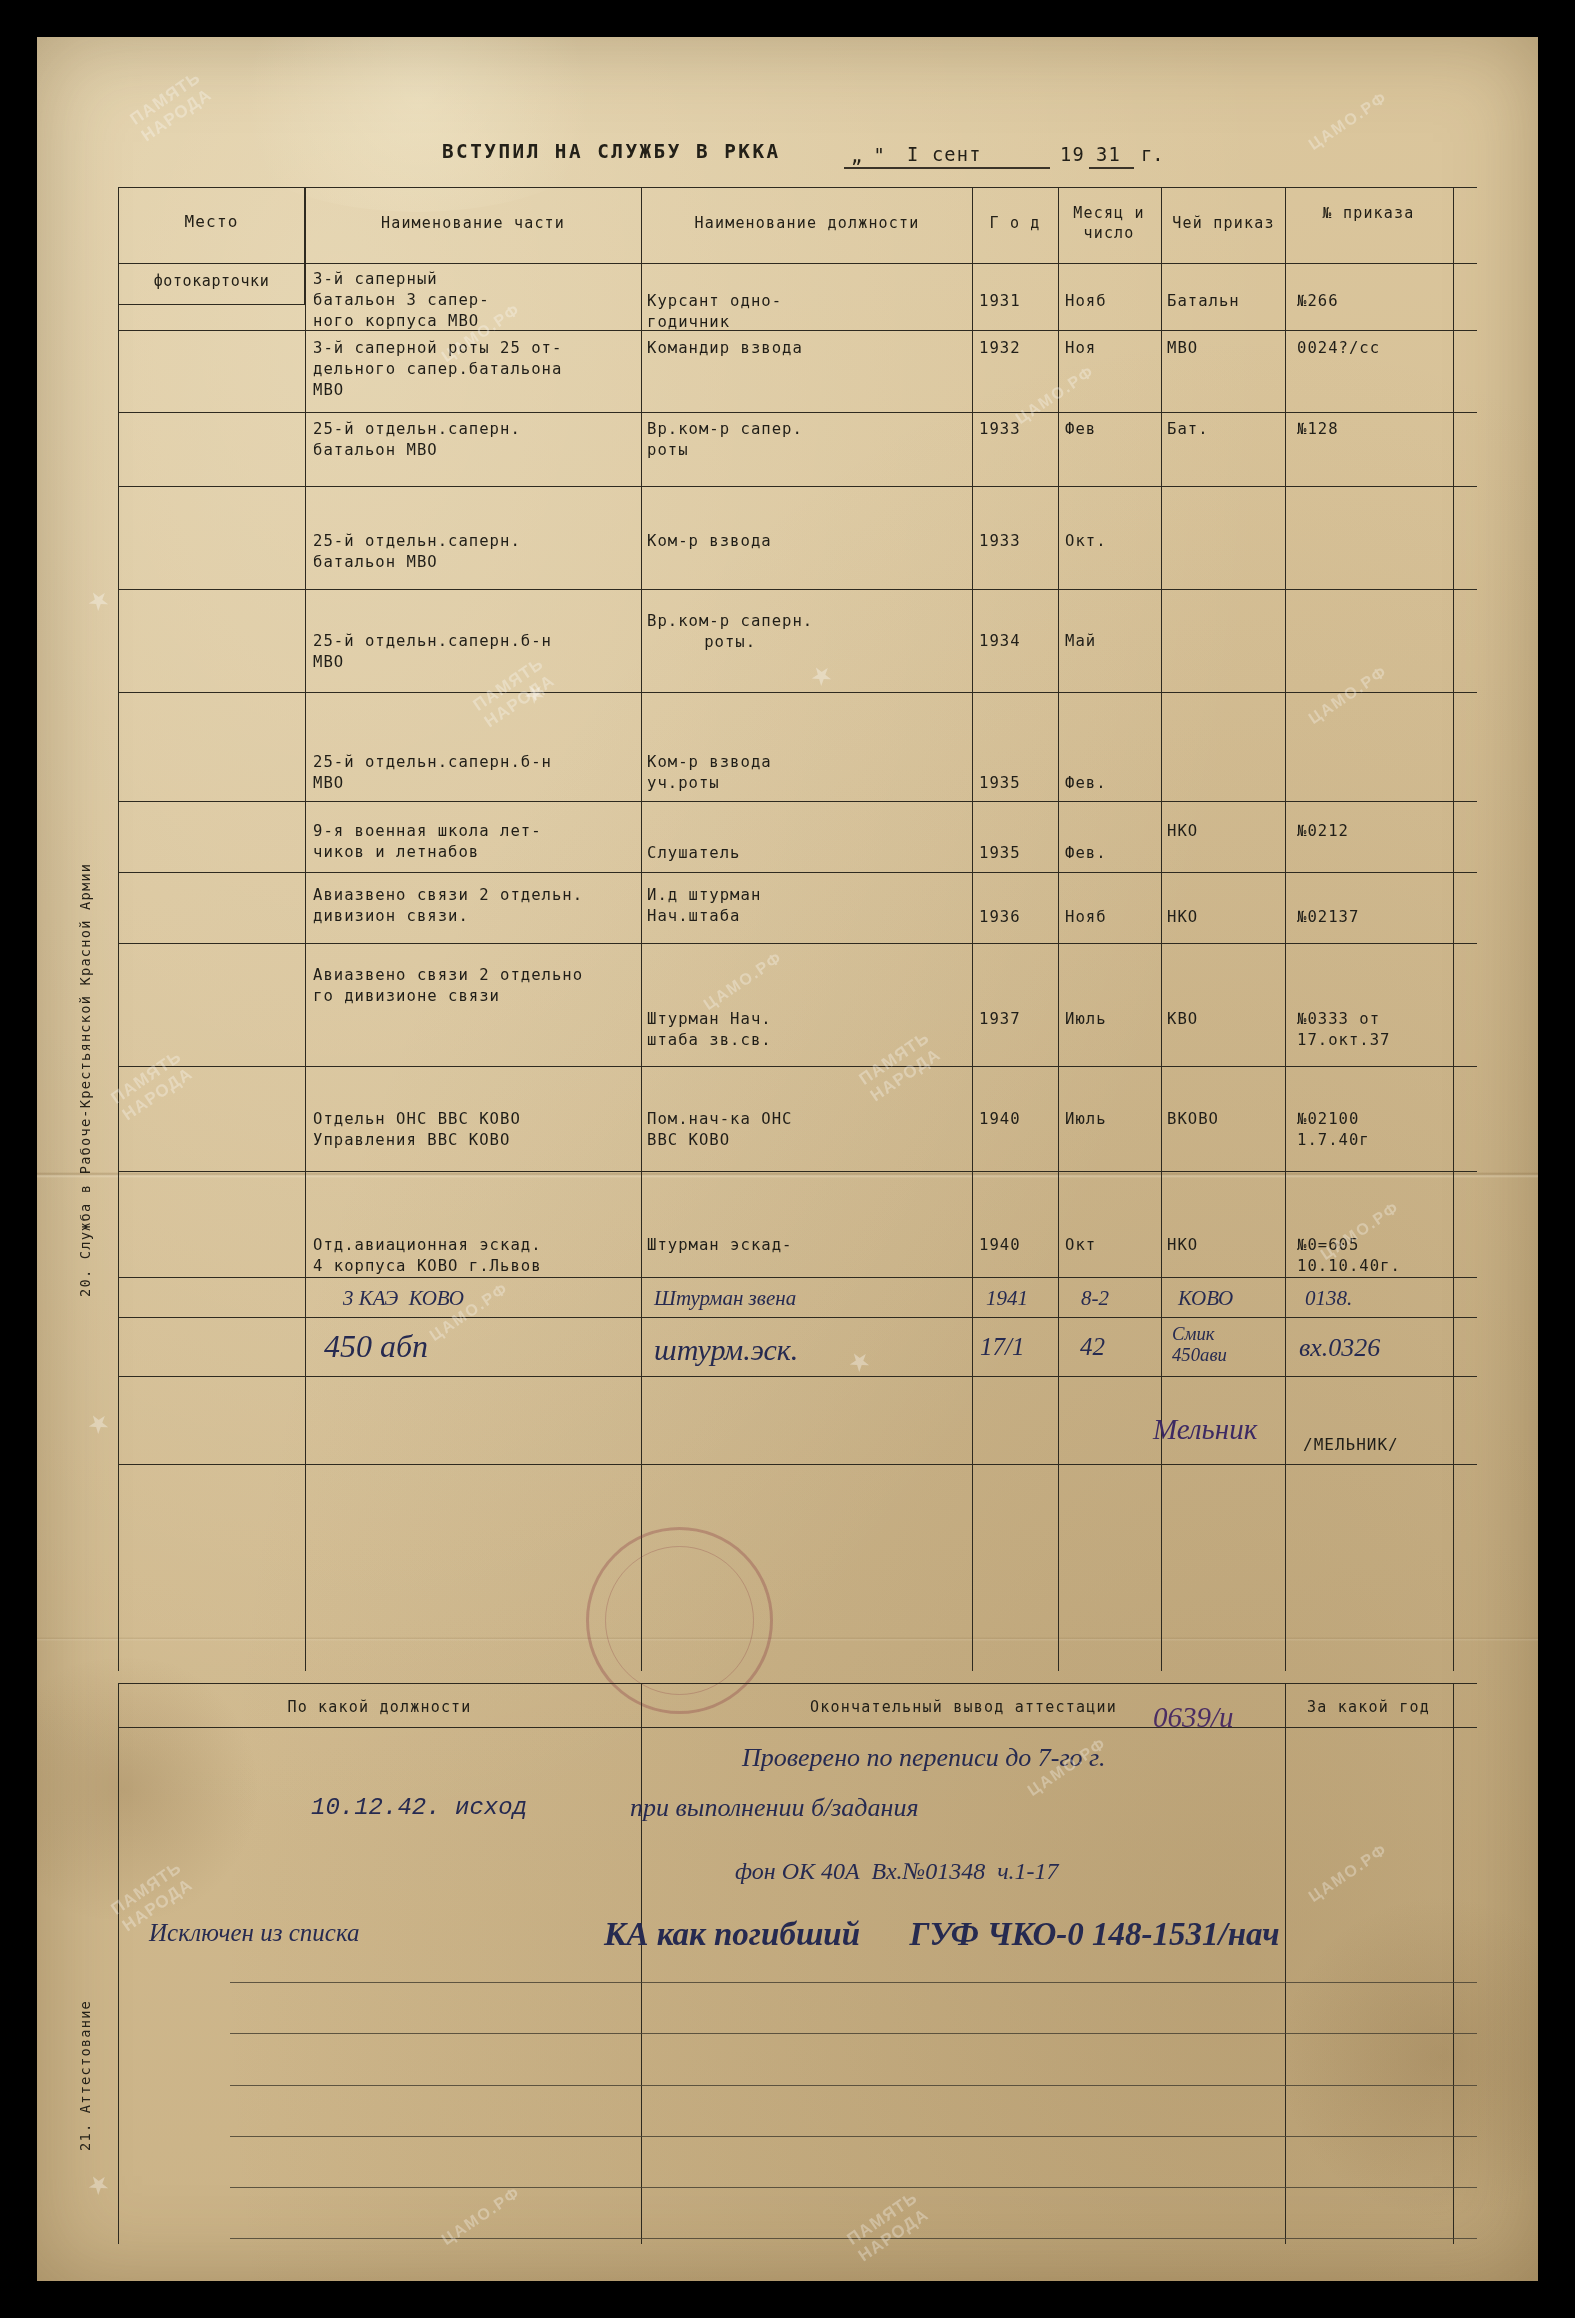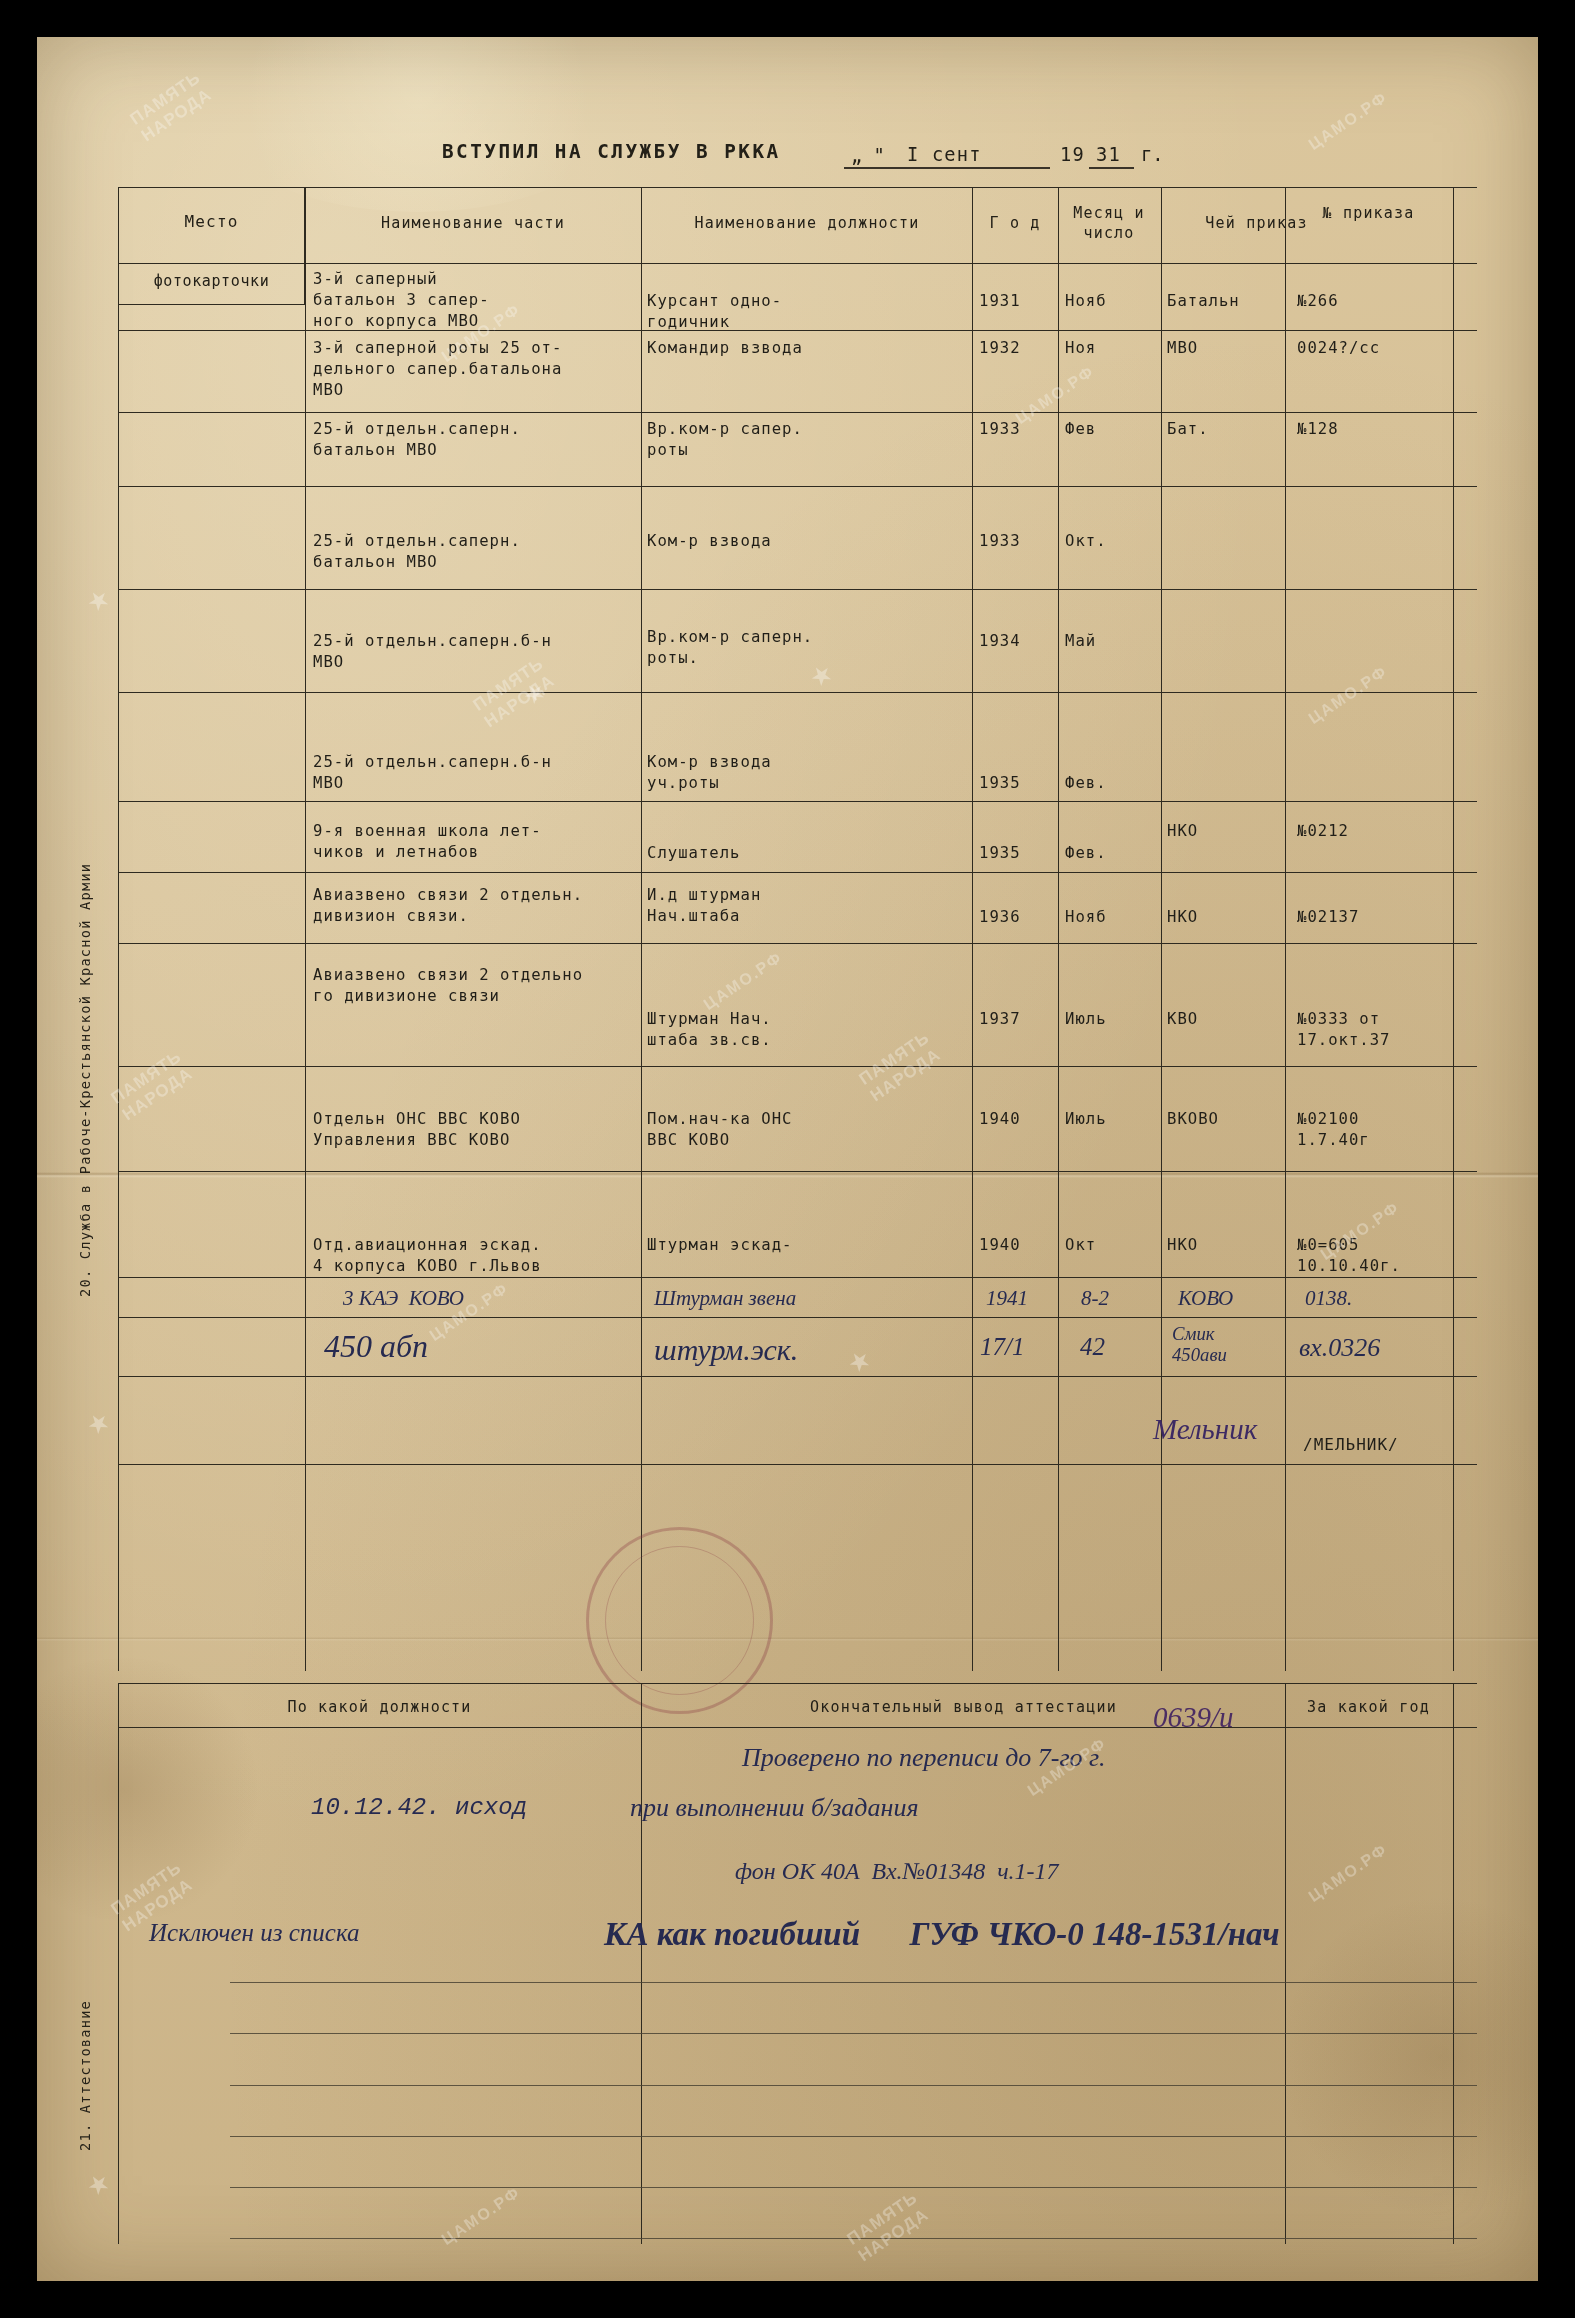--- a/index.html
+++ b/index.html
@@ -253,21 +253,21 @@
 
       <div id="photo-box"></div>
       <div id="photo-label1" style="left:0;top:25px;font-size:16px;letter-spacing:1.2px;">Место</div>
       <div id="photo-label2" style="left:0;top:57px;font-size:15px;letter-spacing:0.6px;margin-top:28px;">фотокарточки</div>
 
       <div class="colhead" style="left:187px;top:27.4px;width:336px;">Наименование части</div>
       <div class="colhead" style="left:523px;top:27.4px;width:332px;">Наименование должности</div>
       <div class="colhead" style="left:854px;top:27.4px;width:86px;">Г о д</div>
       <div class="colhead" style="left:940px;top:16px;width:102px;line-height:20px;">Месяц
 и число</div>
-      <div class="colhead" style="left:1043px;top:27.4px;width:125px;margin-left:33px;">Чей приказ</div>
+      <div class="colhead" style="left:1043px;top:27.4px;width:125px;">Чей приказ</div>
       <div class="colhead" style="left:1167px;top:16px;width:167px;line-height:20px;">№
 приказа</div>
 
       <div class="cell" style="left:195px;top:82px;">3-й саперный
 батальон 3 сапер-
 ного корпуса МВО</div>
       <div class="cell" style="left:529px;top:104px;">Курсант одно-
 годичник</div>
       <div class="cell" style="left:861px;top:104px;">1931</div>
       <div class="cell" style="left:947px;top:104px;">Нояб</div>
@@ -299,21 +299,21 @@
 батальон МВО</div>
       <div class="cell" style="left:529px;top:344px;">Ком-р взвода</div>
       <div class="cell" style="left:861px;top:344px;">1933</div>
       <div class="cell" style="left:947px;top:344px;">Окт.</div>
       <div class="cell" style="left:1049px;top:344px;"></div>
       <div class="cell" style="left:1179px;top:344px;"></div>
       <div class="hline" style="top:402px;"></div>
 
       <div class="cell" style="left:195px;top:444px;">25-й отдельн.саперн.б-н
 МВО</div>
-      <div class="cell" style="left:529px;top:440px;">Вр.ком-р саперн.
+      <div class="cell" style="left:529px;top:424px;text-align:center;">Вр.ком-р саперн.
 роты.</div>
       <div class="cell" style="left:861px;top:444px;">1934</div>
       <div class="cell" style="left:947px;top:444px;">Май</div>
       <div class="cell" style="left:1049px;top:444px;"></div>
       <div class="cell" style="left:1179px;top:444px;"></div>
       <div class="hline" style="top:505px;"></div>
 
       <div class="cell" style="left:195px;top:565px;">25-й отдельн.саперн.б-н
 МВО</div>
       <div class="cell" style="left:529px;top:565px;">Ком-р взвода

